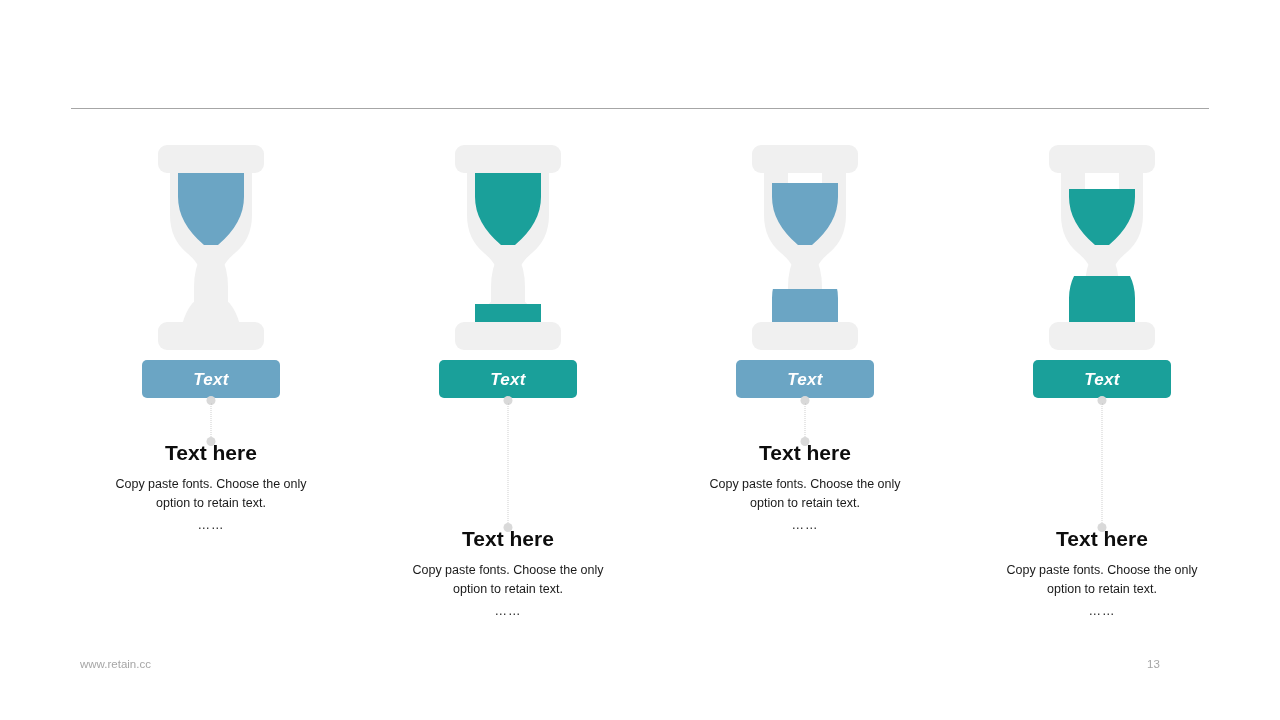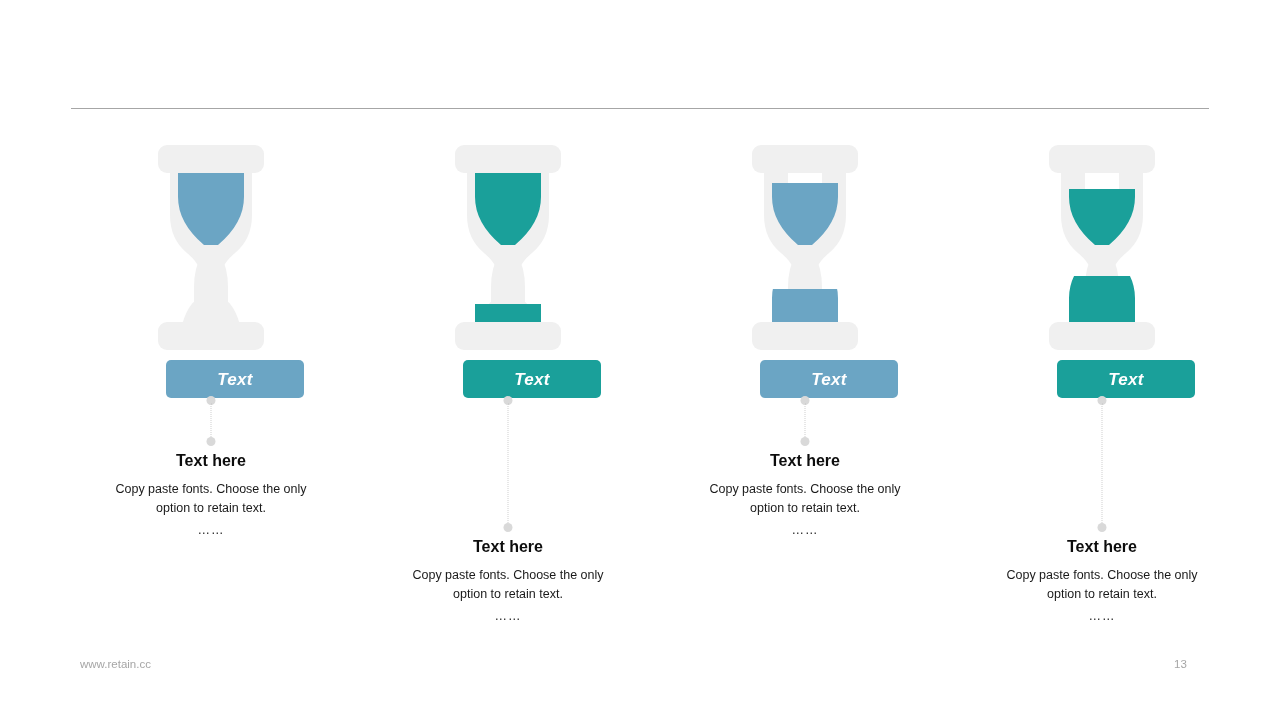--- a/index.html
+++ b/index.html
@@ -67,21 +67,20 @@
     position: absolute;
     top: 220px;
     left: 50%;
     transform: translateX(-50%);
     width: 138px;
     height: 38px;
     border-radius: 5px;
     display: flex;
     align-items: center;
     justify-content: center;
-    margin-left: 24px;
   }
   .pill-label {
     color: #ffffff;
     font-size: 17px;
     font-weight: bold;
     font-style: italic;
     letter-spacing: 0.3px;
     line-height: 1;
   }
 
@@ -116,25 +115,25 @@
 
   
   .textblock {
     position: absolute;
     left: 50%;
     transform: translateX(-50%);
     width: 250px;
     text-align: center;
   }
   .heading {
-    font-size: 16px;
+    font-size: 21px;
     font-weight: bold;
     color: #0d0d0d;
     line-height: 1.2;
-    margin: 11px 0 10px 0;
+    margin: 0 0 10px 0;
     white-space: nowrap;
   }
   .body-copy {
     font-size: 12.5px;
     color: #1a1a1a;
     line-height: 1.5;
     margin: 0;
     padding: 0 12px;
   }
   .ellipsis {
@@ -148,21 +147,21 @@
   
   .footer-left {
     position: absolute;
     left: 80px;
     top: 658px;
     font-size: 11.5px;
     color: #a6a6a6;
   }
   .footer-right {
     position: absolute;
-    left: 1174px;
+    left: 1147px;
     top: 658px;
     font-size: 11.5px;
     color: #a6a6a6;
   }
 </style>
 </head>
 <body>
 
 <div class="slide">
 

